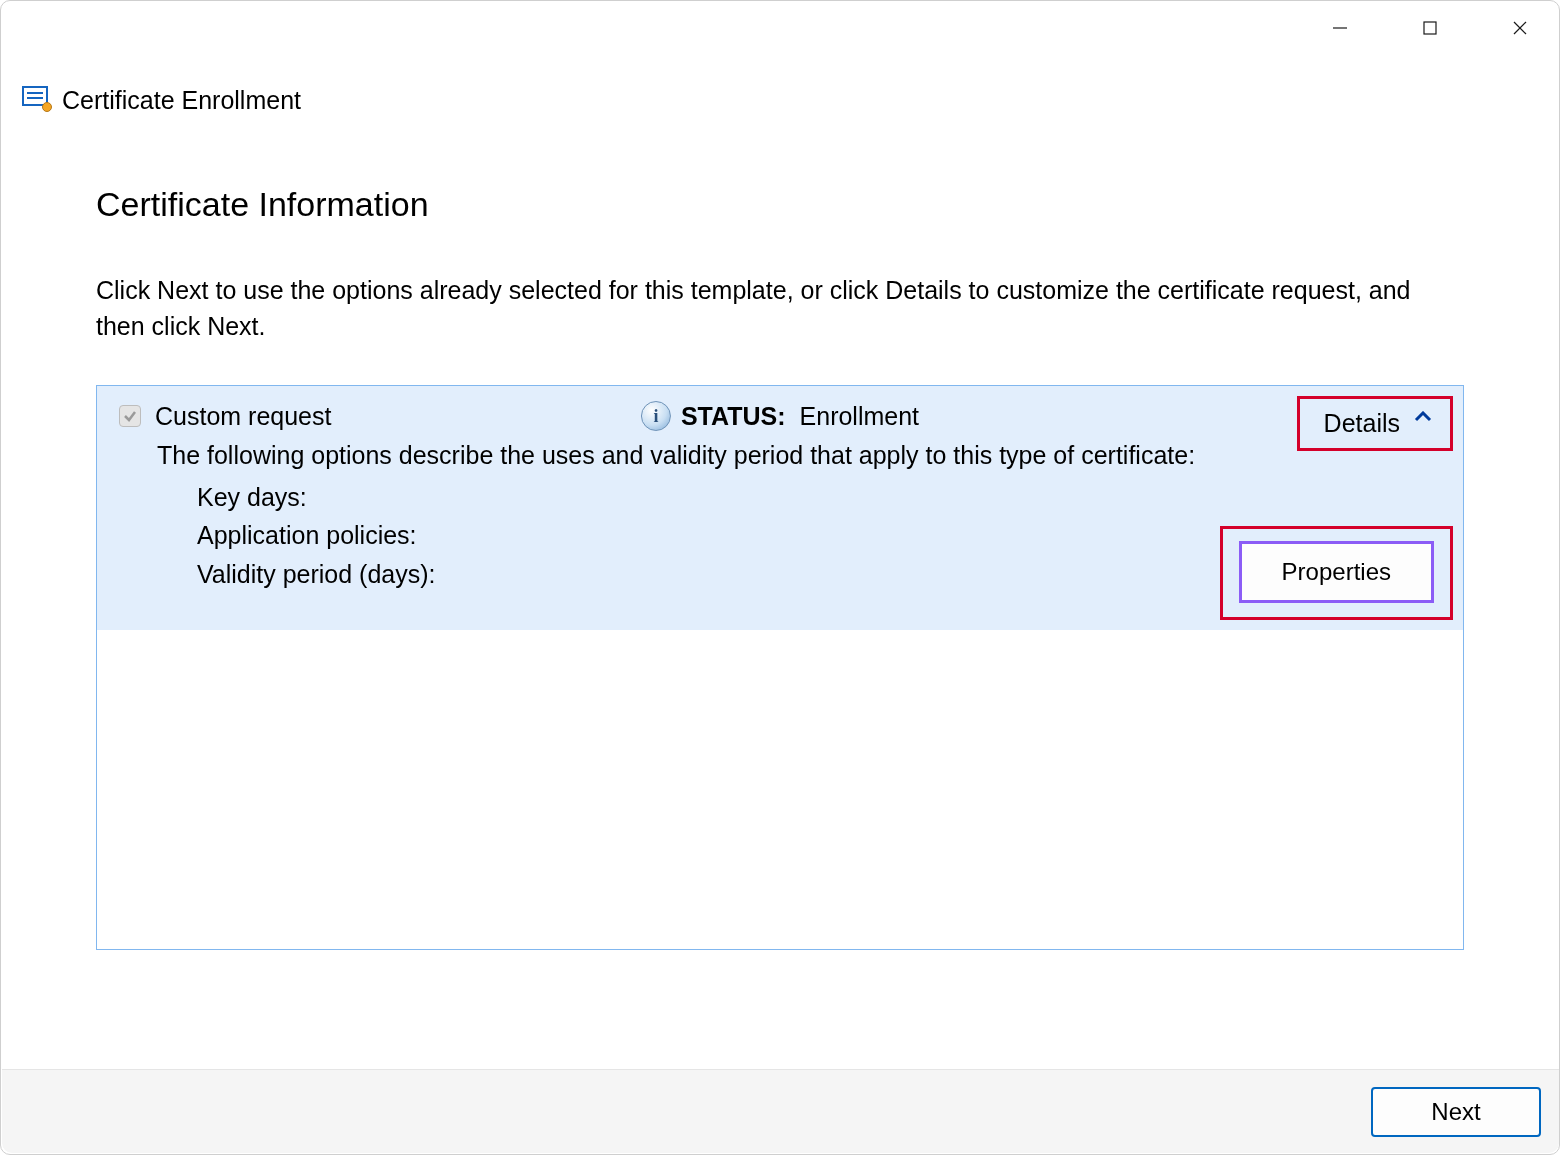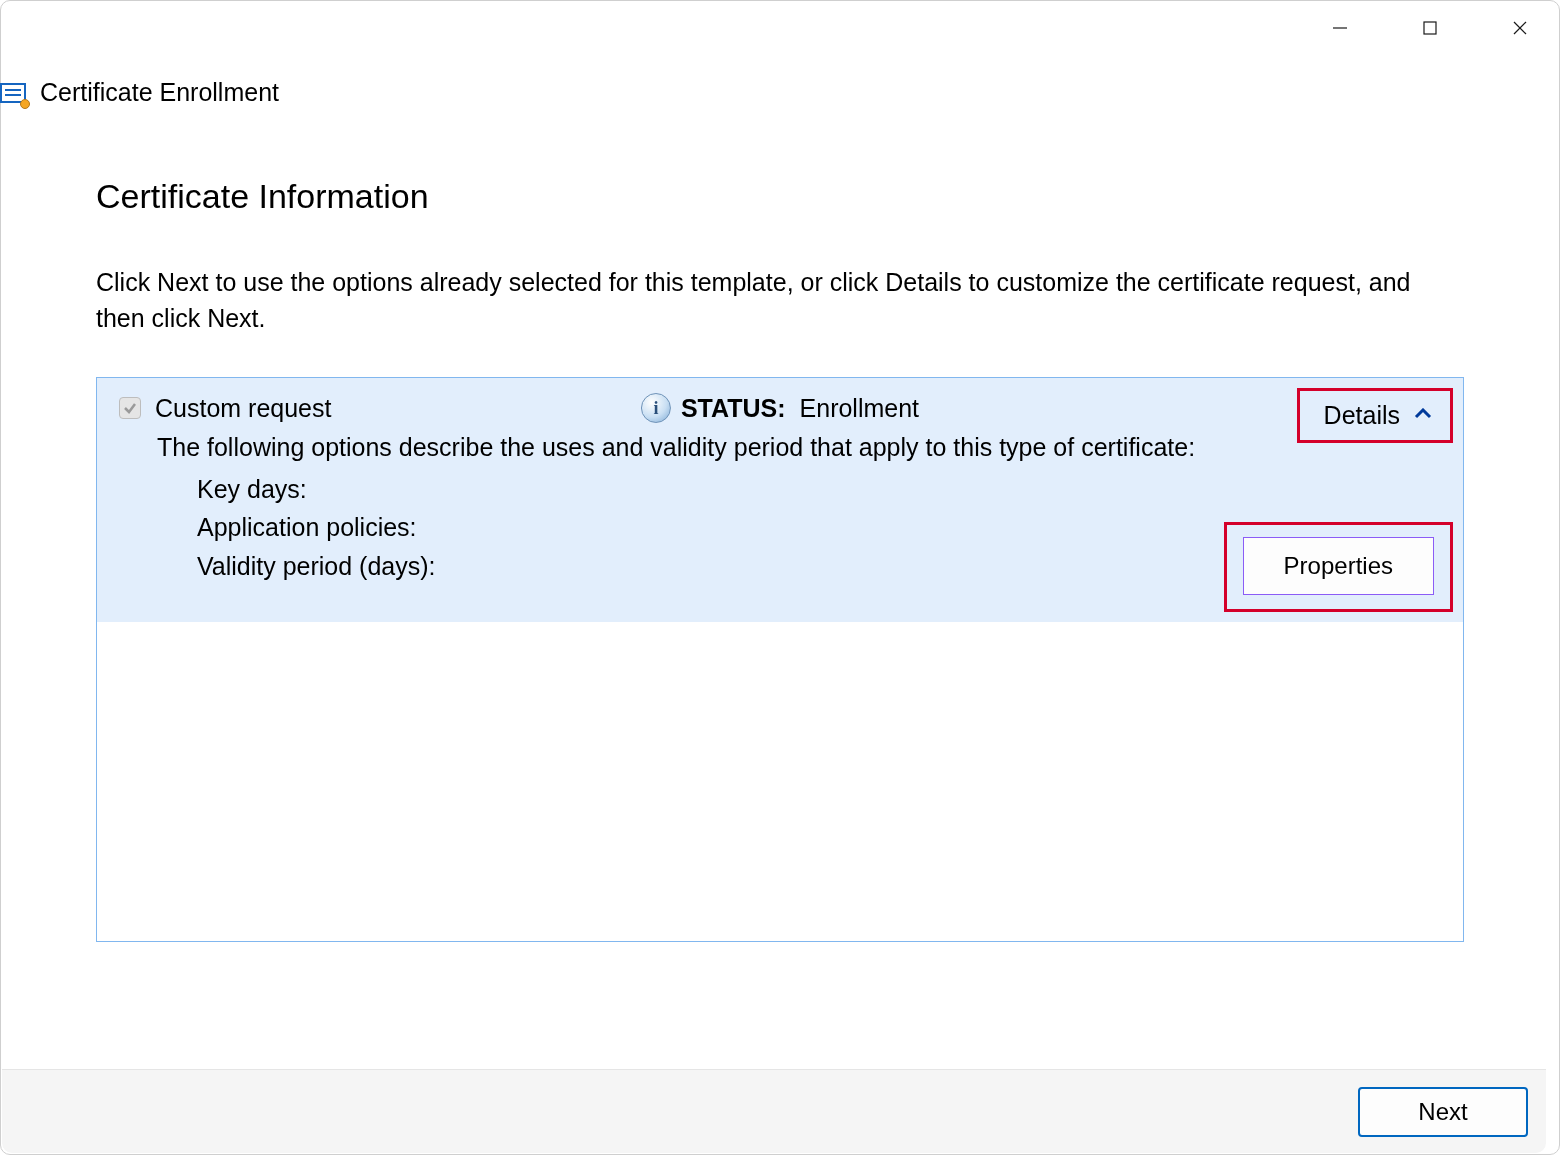--- a/index.html
+++ b/index.html
@@ -30,22 +30,23 @@
       align-items: center;
       justify-content: center;
       font-size: 18px;
       color: #1a1a1a;
       margin-left: 30px;
       cursor: pointer;
     }
     .win-ctrl svg { stroke: #1a1a1a; stroke-width: 1.2; fill: none; }
     .header-row {
       display: flex;
-      align-items: flex-end;
-      margin-top: 30px;
+      align-items: flex-start;
+      padding-left: 22px;
+      margin-top: 38px;
       gap: 12px;
     }
     .cert-icon {
       width: 28px;
       height: 24px;
       position: relative;
     }
     .cert-icon .doc {
       width: 26px;
       height: 20px;
@@ -156,21 +157,21 @@
     .status-value {
       font-size: 25px;
     }
     .details-toggle {
       position: absolute;
       right: 10px;
       top: 10px;
       border: 3px solid #d4002a;
       padding: 10px 18px 10px 24px;
       display: flex;
-      align-items: center;
+      align-items: flex-start;
       gap: 14px;
       cursor: pointer;
     }
     .details-toggle .lbl {
       font-size: 25px;
       color: #000;
     }
     .details-toggle svg { stroke: #003a9b; stroke-width: 3; fill: none; }
     .expand-body {
       padding: 10px 0 28px 38px;
@@ -188,31 +189,31 @@
     }
     .prop-wrap {
       position: absolute;
       right: 10px;
       bottom: 10px;
       border: 3px solid #d4002a;
       padding: 12px 16px 14px 16px;
     }
     .properties-btn {
       background: #fdfdfd;
-      border: 1px solid #8b5cf6;
+      border: 3px solid #8b5cf6;
       font-size: 24px;
       padding: 14px 40px;
       cursor: pointer;
       font-family: inherit;
     }
     .cert-item { position: relative; padding-bottom: 8px; }
     .footer-bar {
       position: absolute;
       left: 2px;
-      right: 14px;
+      right: 1px;
       bottom: 2px;
       height: 84px;
       background: #f5f5f5;
       border-top: 1px solid #e5e5e5;
       display: flex;
       align-items: center;
       justify-content: flex-end;
       padding-right: 18px;
       gap: 20px;
       border-bottom-left-radius: 10px;

